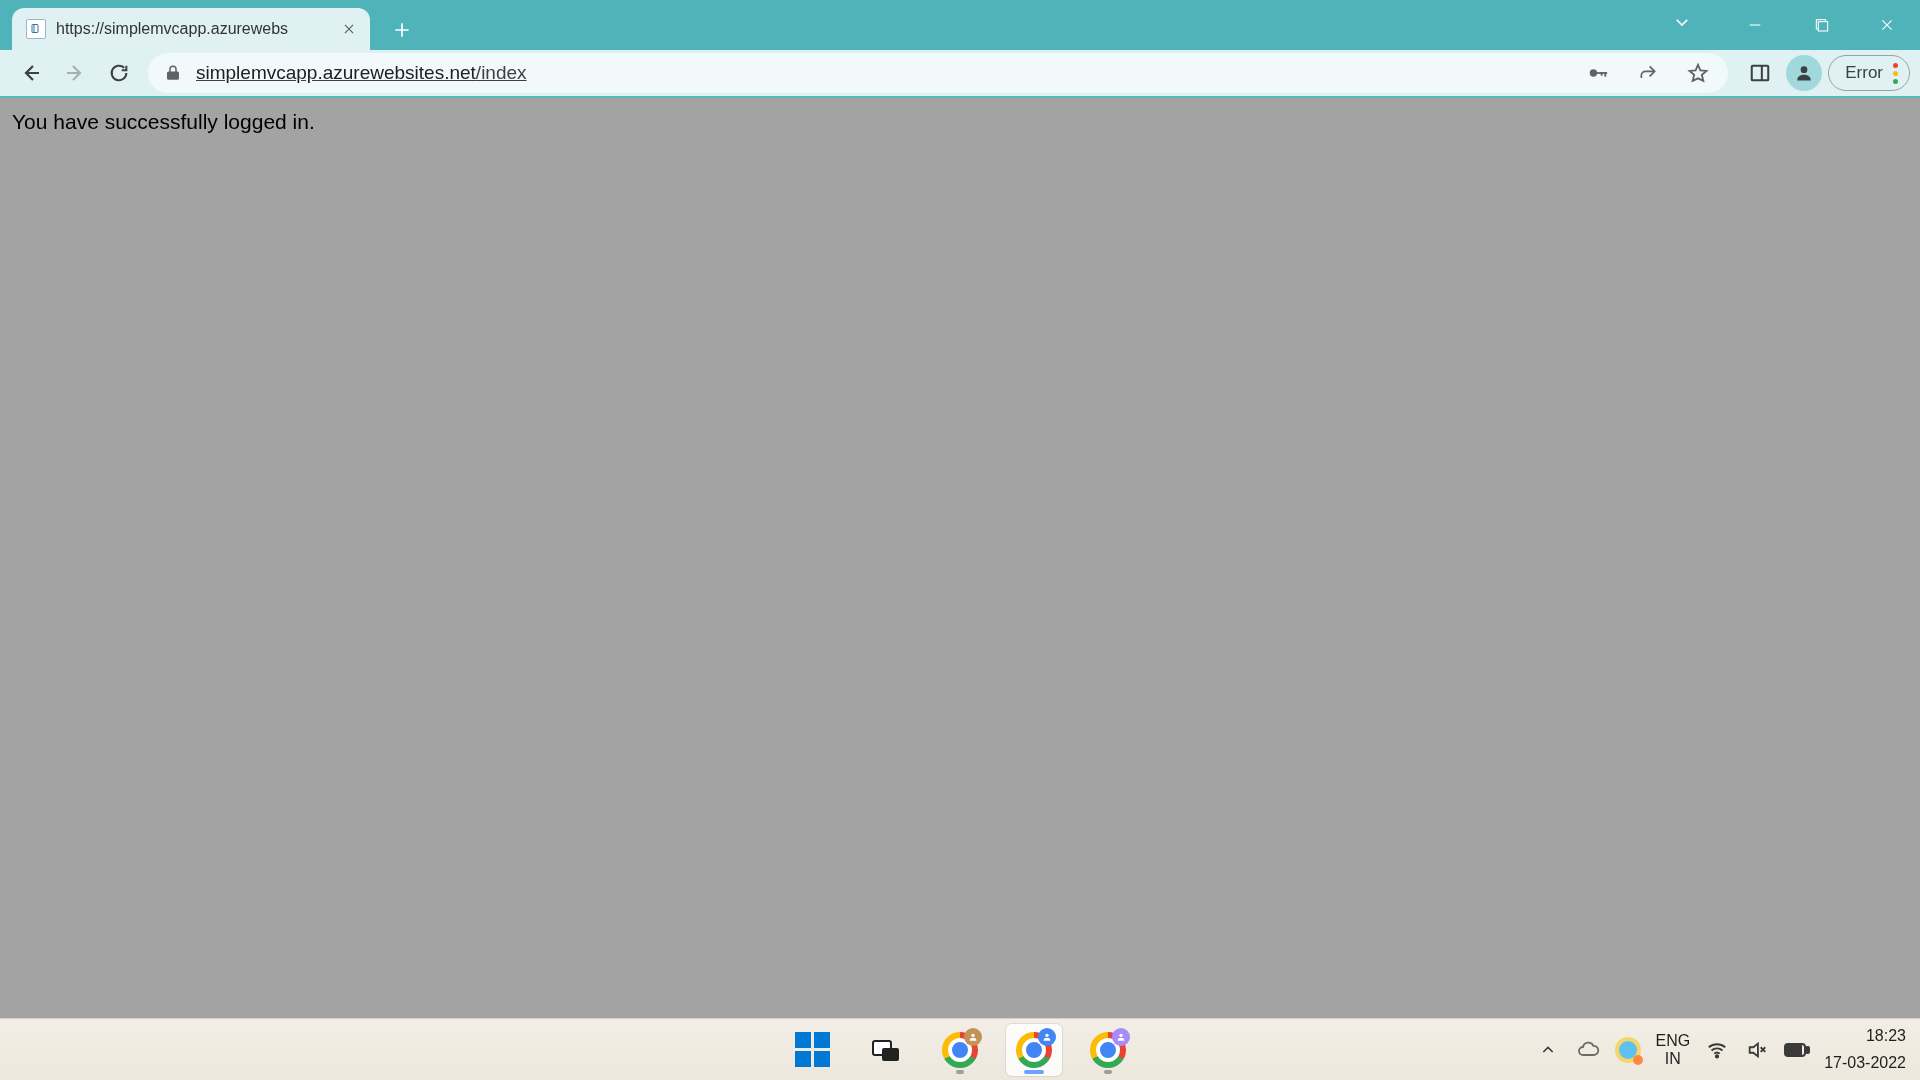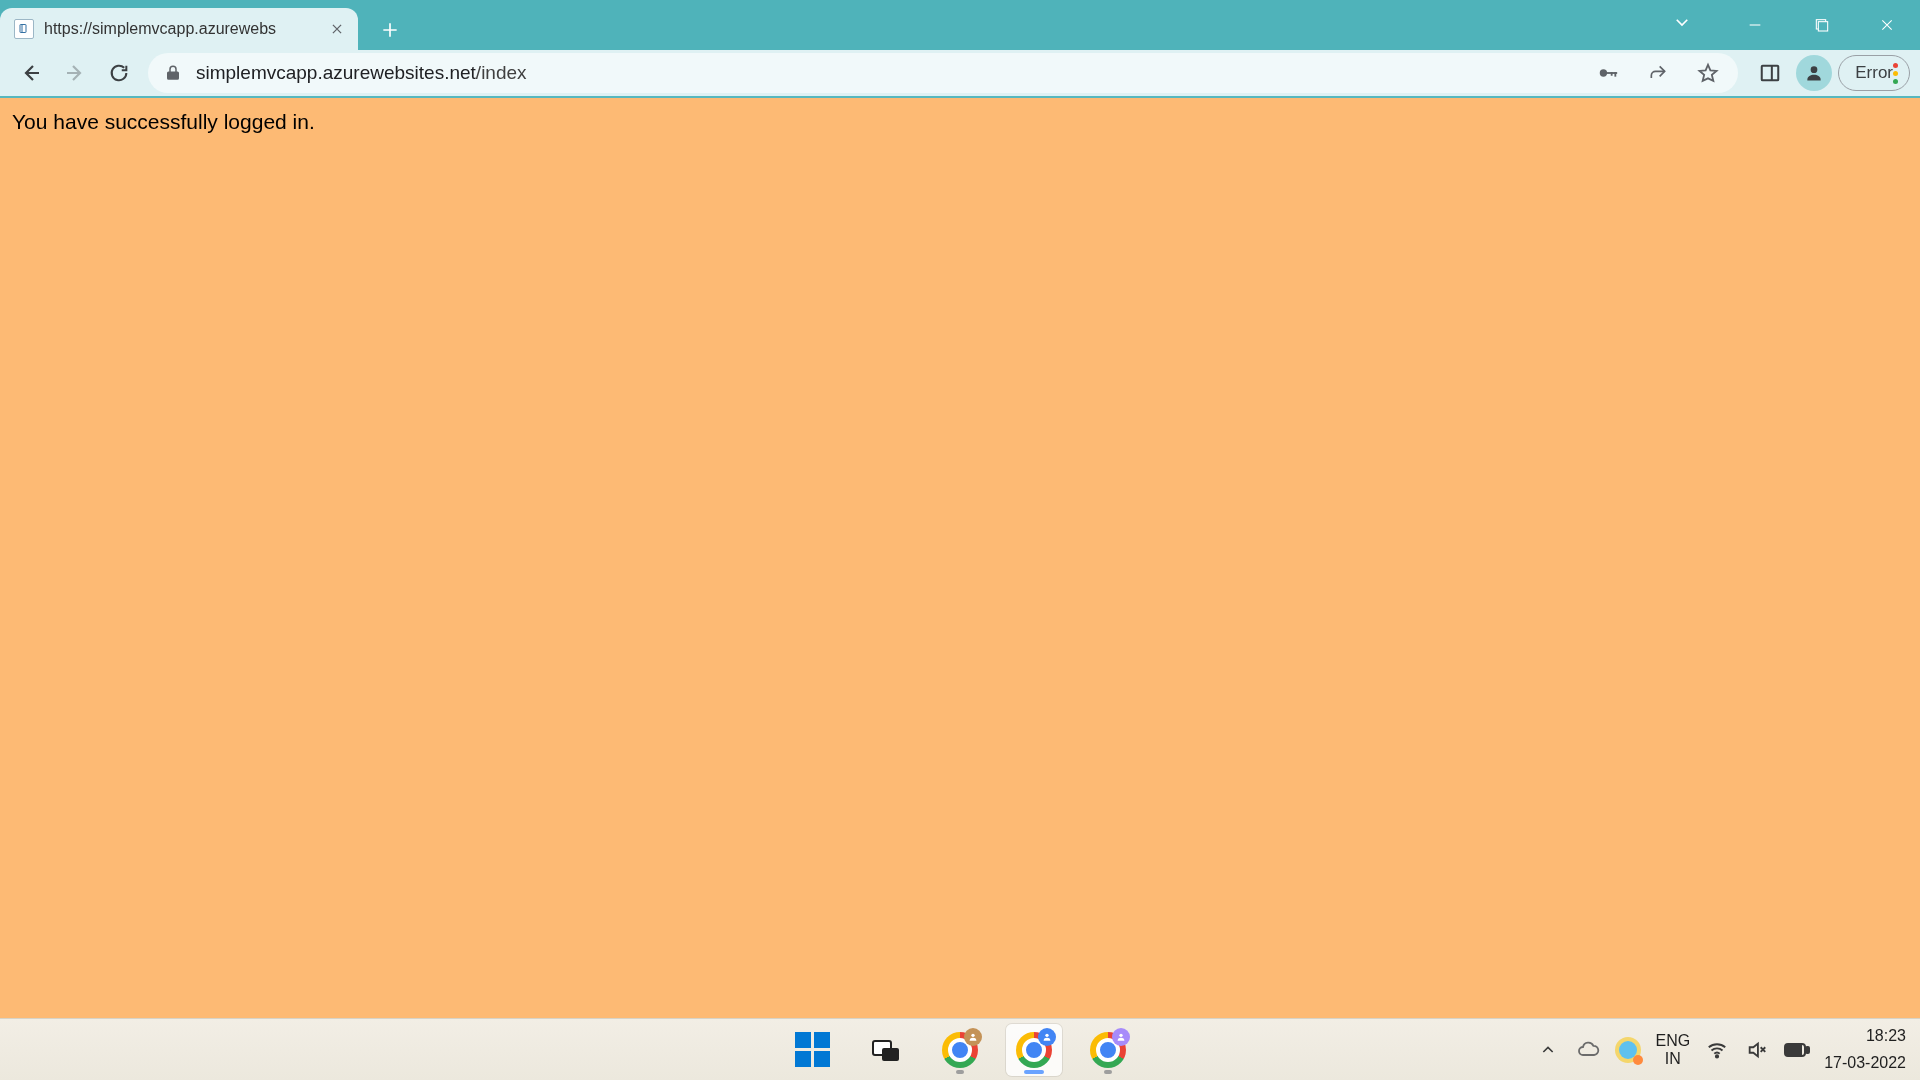--- a/index.html
+++ b/index.html
@@ -7,20 +7,21 @@
 
     
     .browser-frame { display: flex; flex-direction: column; height: 100%; }
 
     
     .tab-strip {
       background: #4FB3BA;
       height: 50px;
       display: flex;
       align-items: flex-end;
+      padding-left: 12px;
       position: relative;
     }
     .tab {
       background: #DFF1F3;
       height: 42px;
       width: 358px;
       border-top-left-radius: 12px;
       border-top-right-radius: 12px;
       display: flex;
       align-items: center;
@@ -84,21 +85,21 @@
       height: 40px;
       border-radius: 22px;
       display: flex; align-items: center;
       padding: 0 12px 0 16px;
       margin: 0 6px;
       font-size: 19px;
       color: #3c4043;
       gap: 14px;
     }
     .lock-icon { width: 18px; height: 18px; color: #5f6368; display: flex; align-items: center; }
-    .url-text { flex: 1; display: flex; align-items: baseline; }
+    .url-text { flex: 1; display: flex; align-items: baseline; text-decoration: underline; }
     .url-domain { color: #202124; }
     .url-path { color: #404040; }
     .omni-icon {
       width: 36px; height: 36px; display: flex; align-items: center; justify-content: center;
       color: #5f6368;
     }
     .toolbar-right { display: flex; align-items: center; gap: 6px; margin-left: 4px; }
     .toolbar-icon {
       width: 40px; height: 40px; display: flex; align-items: center; justify-content: center;
       color: #3c4043; border-radius: 50%;
@@ -110,35 +111,36 @@
       color: #3c4043;
     }
     .error-chip {
       height: 36px;
       border: 1.5px solid #9AA0A6;
       border-radius: 20px;
       display: flex; align-items: center;
       padding: 0 10px 0 16px;
       font-size: 17px;
       color: #3c4043;
+      gap: 10px;
     }
     .error-dots {
       width: 6px; display: flex; flex-direction: column; gap: 3px;
     }
     .error-dots span {
       width: 5px; height: 5px; border-radius: 50%;
     }
     .error-dots .d1 { background: #EA4335; }
     .error-dots .d2 { background: #FBBC05; }
     .error-dots .d3 { background: #34A853; }
 
     
     .viewport {
       flex: 1;
-      background: #fdba74;
+      background: #a3a3a3;
       overflow: auto;
     }
     .page-body {
       padding: 12px;
       font-family: "Times New Roman", serif;
       font-size: 21px;
       color: #000;
     }
 
     

